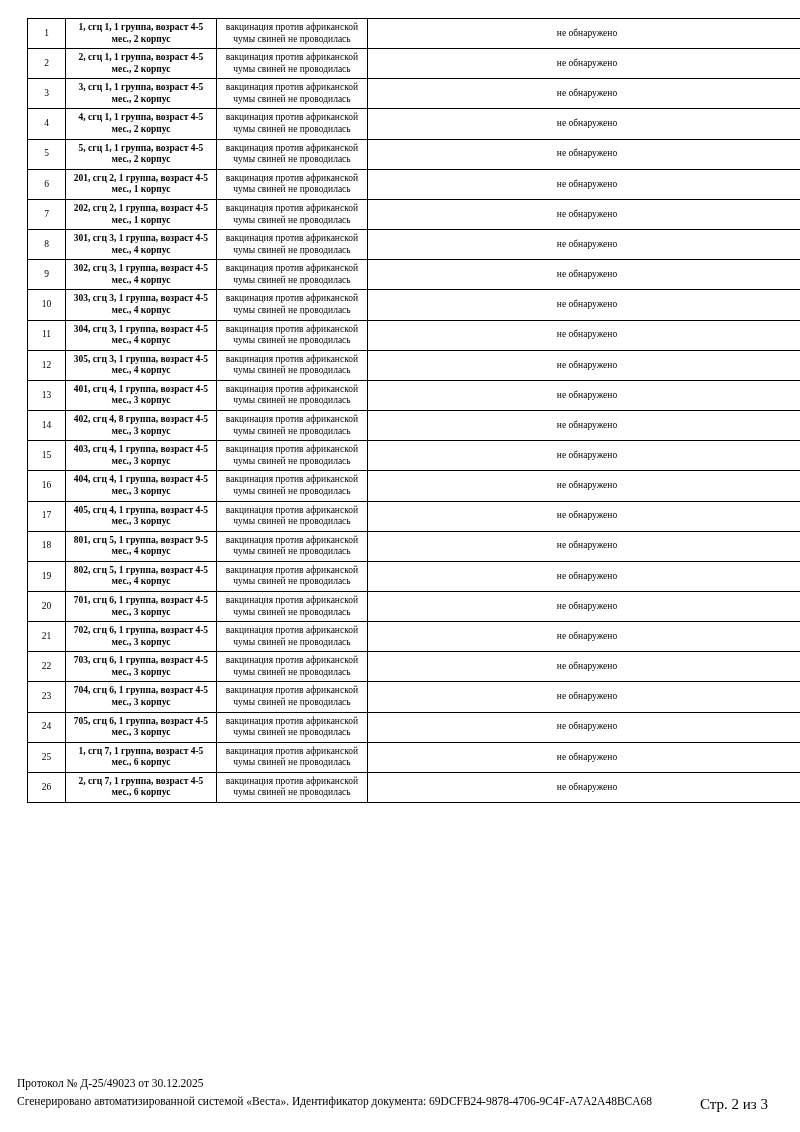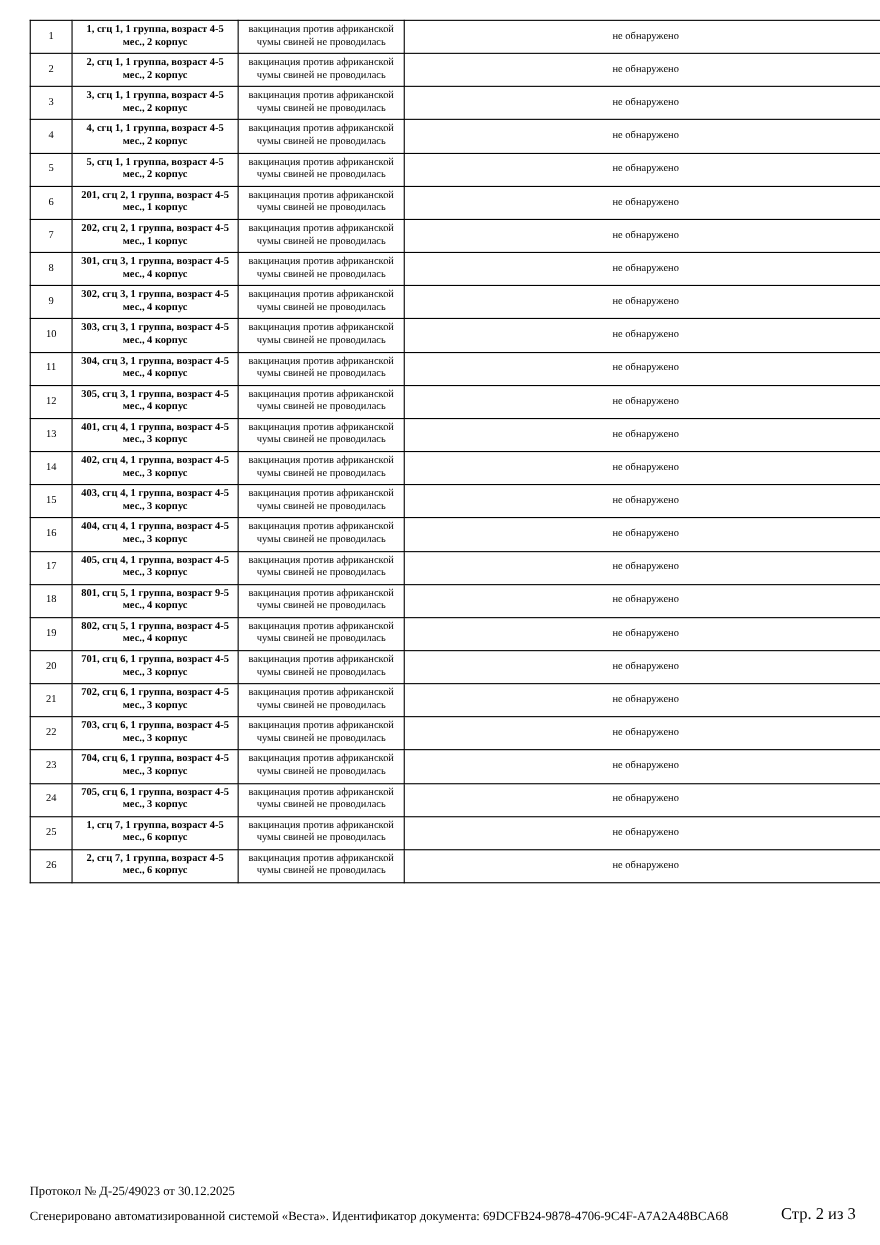--- a/index.html
+++ b/index.html
@@ -33,33 +33,33 @@
     font-size: 9.5px;
     line-height: 1.22;
     padding: 3px 3px;
   }
   td.col-num { width: 31px; }
   td.col-sample { width: 144px; font-weight: bold; }
   td.col-vacc { width: 144px; border-radius: 13px; }
   td.col-result { width: 432px; }
   .footer {
     position: absolute;
-    left: 27px;
+    left: 17px;
     bottom: 17px;
     width: 751px;
     font-size: 11.5px;
     line-height: 1.5;
   }
   .footer-line {
     display: block;
   }
   .footer-row {
     display: flex;
     justify-content: space-between;
-    align-items: flex-end;
+    align-items: flex-start;
   }
   .footer-page {
     font-size: 15px;
     white-space: nowrap;
     padding-left: 12px;
   }
 </style>
 </head>
 <body>
 
@@ -140,21 +140,21 @@
           <td class="col-result">не обнаружено</td>
         </tr>
         <tr>
           <td class="col-num">13</td>
           <td class="col-sample">401, сгц 4, 1 группа, возраст 4-5 мес., 3 корпус</td>
           <td class="col-vacc">вакцинация против африканской чумы свиней не проводилась</td>
           <td class="col-result">не обнаружено</td>
         </tr>
         <tr>
           <td class="col-num">14</td>
-          <td class="col-sample">402, сгц 4, 1 группа, возраст 4-5 мес., 3 корпус</td>
+          <td class="col-sample">402, сгц 4, 8 группа, возраст 4-5 мес., 3 корпус</td>
           <td class="col-vacc">вакцинация против африканской чумы свиней не проводилась</td>
           <td class="col-result">не обнаружено</td>
         </tr>
         <tr>
           <td class="col-num">15</td>
           <td class="col-sample">403, сгц 4, 1 группа, возраст 4-5 мес., 3 корпус</td>
           <td class="col-vacc">вакцинация против африканской чумы свиней не проводилась</td>
           <td class="col-result">не обнаружено</td>
         </tr>
         <tr>

